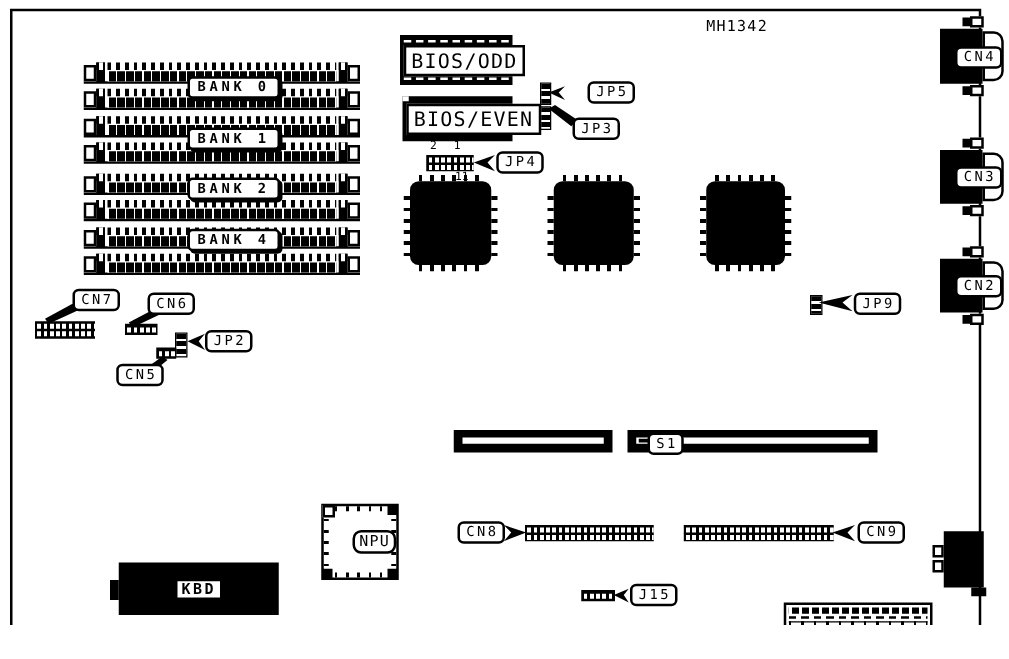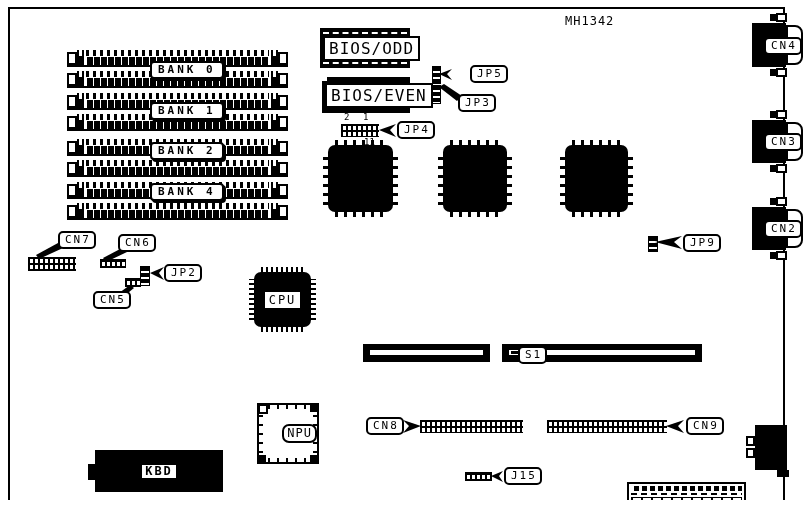--- a/index.html
+++ b/index.html
@@ -187,27 +187,20 @@
 
   <div class="co" style="left:58px;top:231px">CN7</div>
   <div class="h2x" style="left:28px;top:257px;width:48px;height:14px"></div>
   <div class="co" style="left:118px;top:234px">CN6</div>
   <div class="h1x" style="left:100px;top:259px;width:26px;height:9px"></div>
   <div class="vj" style="left:140px;top:266px;width:8px;height:18px"></div>
   <div class="co" style="left:164px;top:264px">JP2</div>
   <div class="h1x" style="left:125px;top:278px;width:16px;height:9px"></div>
   <div class="co" style="left:93px;top:291px">CN5</div>
 
-  <div class="cpu" style="left:254px;top:272px;width:57px;height:55px">
-    <i class="pt"></i>
-      <i class="pb"></i>
-      <i class="pl"></i>
-      <i class="pr"></i>
-    <span class="chiplab">CPU</span>
-  </div>
 
   <div class="vj" style="left:648px;top:236px;width:8px;height:14px"></div>
   <div class="co" style="left:683px;top:234px">JP9</div>
 
   <div class="isa" style="left:363px;width:127px"></div>
   <div class="isa r" style="left:502px;width:200px"></div>
   <div class="co" style="left:518px;top:346px">S1</div>
 
   <div class="co" style="left:366px;top:417px">CN8</div>
   <div class="h2x" style="left:420px;top:420px;width:103px;height:13px"></div>

